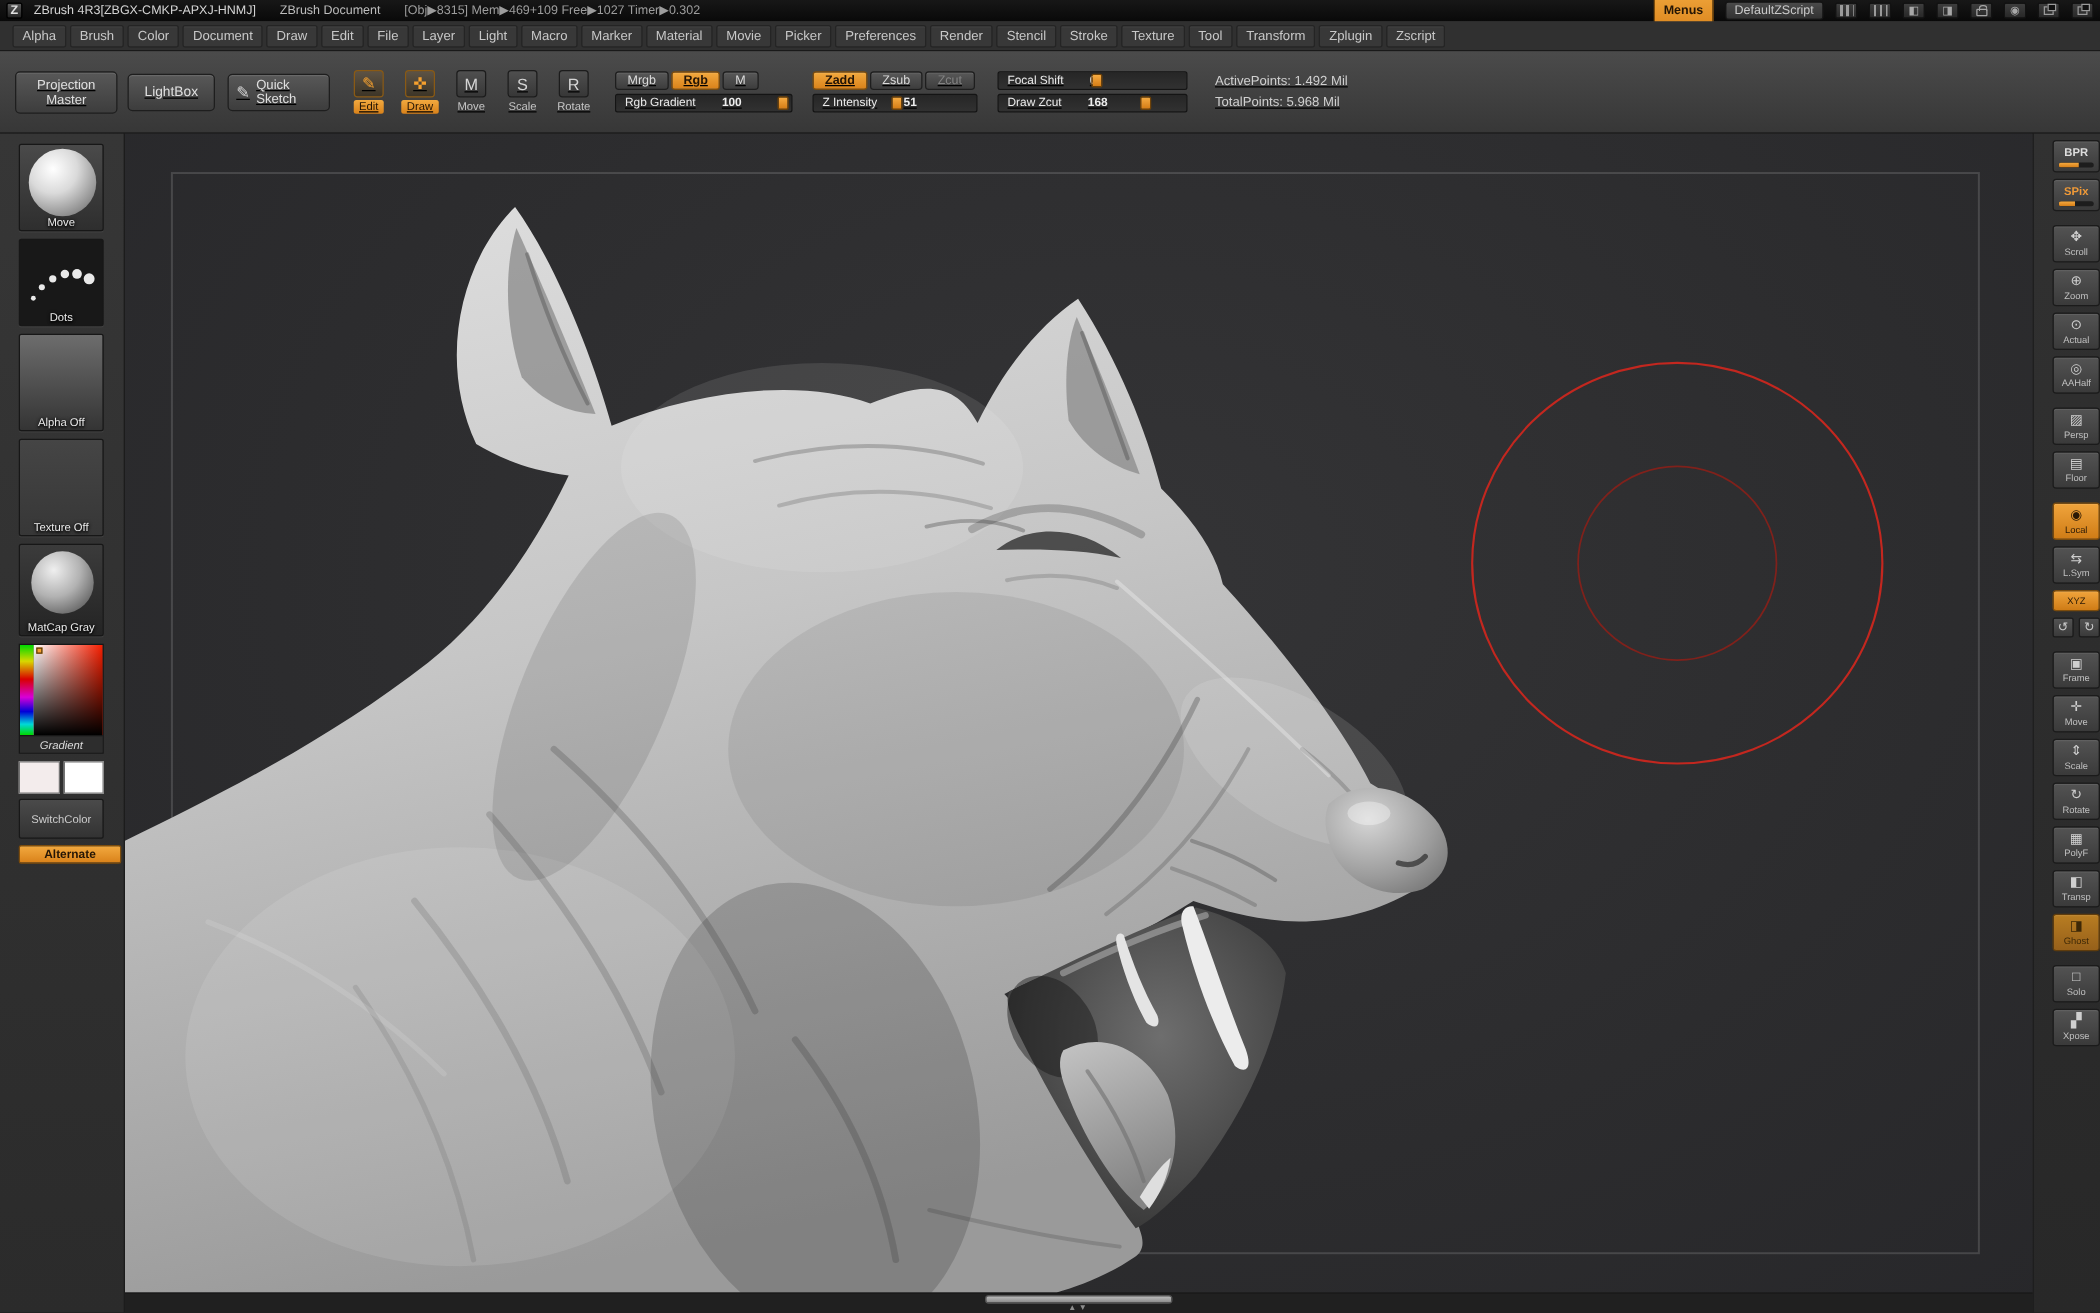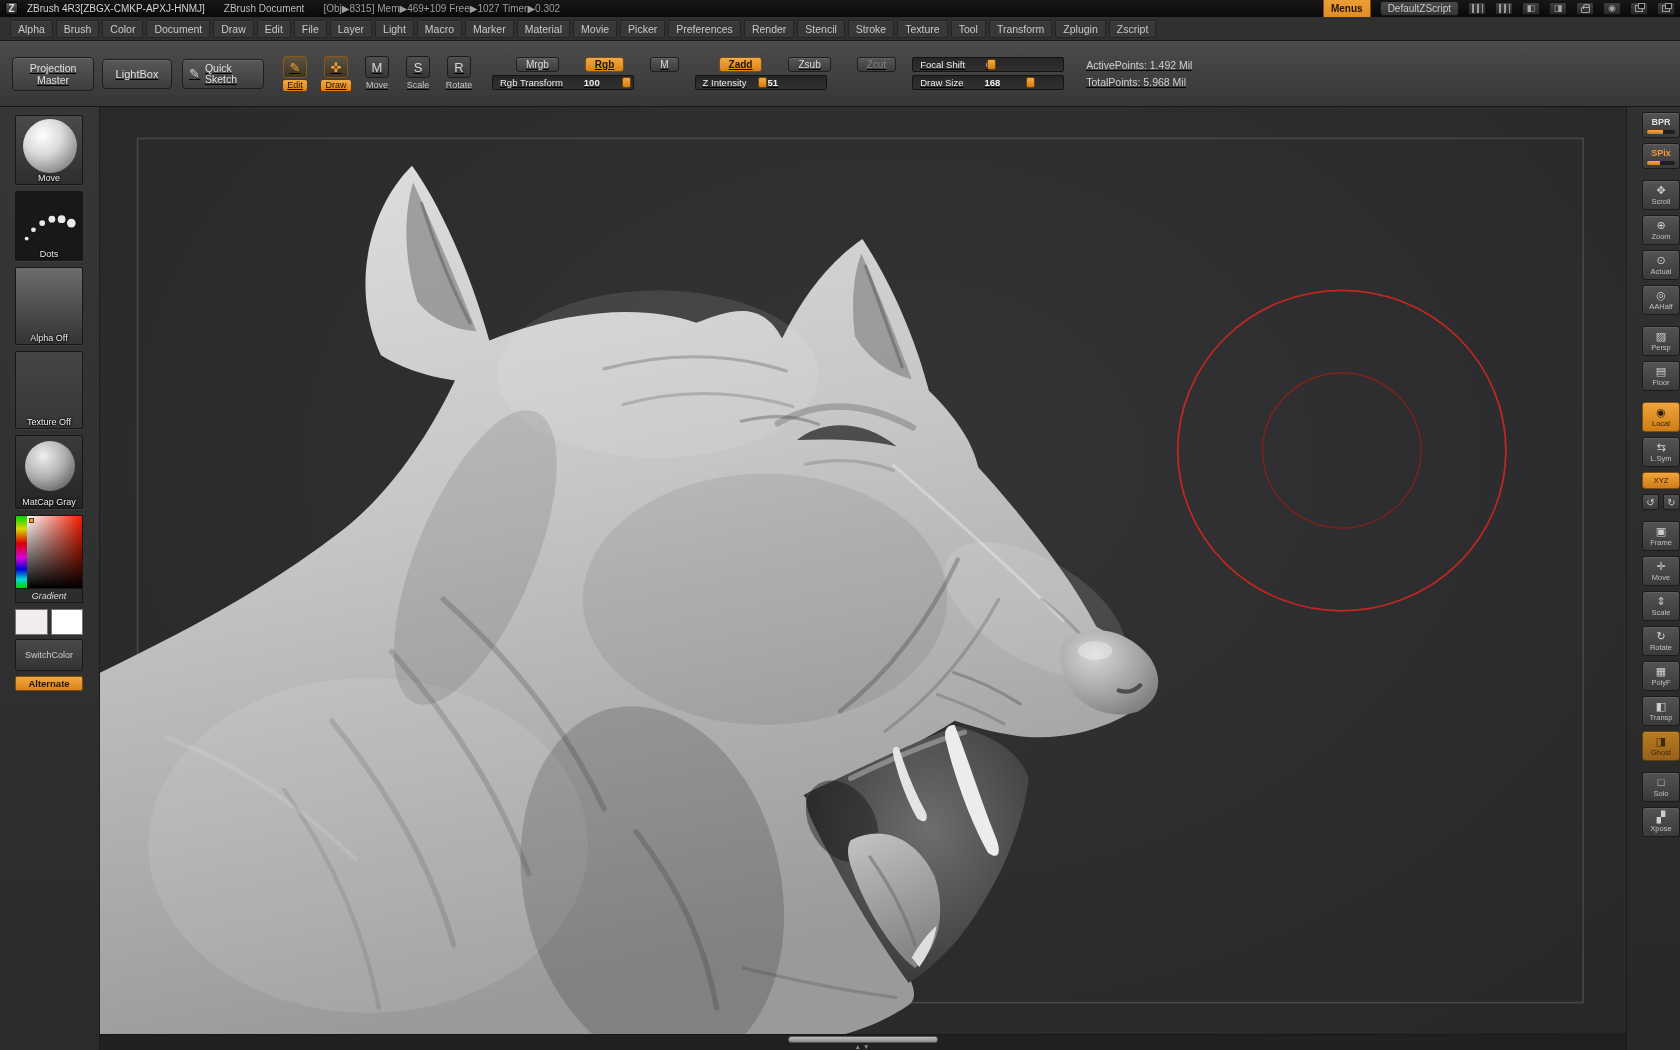--- a/index.html
+++ b/index.html
@@ -57,21 +57,21 @@
   .tool-btn { width:34px; display:flex; flex-direction:column; align-items:center; gap:2px; background:none; border:none; }
   .tool-icon { width:24px; height:22px; background:linear-gradient(#4f4f4f,#373737); border:1px solid #1c1c1c;
     border-radius:3px; color:#d5d5d5; font-size:13px; display:flex; align-items:center; justify-content:center; }
   .tool-btn.on .tool-icon { color:#f5a02e; border-color:#8a5a14; background:linear-gradient(#5d5345,#3d3527); }
   .tool-label { font-size:9px; color:#c6c6c6; line-height:11px; padding:0 4px; border-radius:2px; }
   .tool-btn.on .tool-label { background:linear-gradient(#f2a93f,#d9821a); color:#241505; }
   .stack { display:flex; flex-direction:column; gap:3px; margin-left:16px; }
   .mode-row { display:flex; gap:2px; }
   .mode-btn { height:15px; padding:0 9px; font-size:10px; line-height:13px;
     background:linear-gradient(#585858,#3d3d3d); border:1px solid #1e1e1e; border-radius:3px;
-    color:#dcdcdc; box-shadow:0 1px 0 rgba(255,255,255,.08) inset;margin-left:24px; }
+    color:#dcdcdc; box-shadow:0 1px 0 rgba(255,255,255,.08) inset; }
   .mode-btn.on { background:linear-gradient(#f2a93f,#d9821a); border-color:#7c4c0c; color:#241505; font-weight:bold; }
   .mode-btn.dim { color:#838383; }
   .slider { position:relative; height:15px; background:linear-gradient(#262626,#313131); border:1px solid #141414;
     border-radius:2px; font-size:9.5px; color:#ececec; display:flex; align-items:center; padding:0 7px; gap:21px; }
   .slider .val { font-weight:bold; }
   .handle { position:absolute; top:1px; width:9px; height:11px;
     background:linear-gradient(#f6ab42,#d47c15); border:1px solid #6e4208; border-radius:2px; }
   .rgb-slider { width:142px; } .z-slider { width:132px; }
   .fs-slider,.ds-slider { width:152px; }
   .points { margin-left:22px; font-size:10.5px; color:#d0d0d0; line-height:17px; }
@@ -102,21 +102,21 @@
     background:linear-gradient(to bottom, rgba(0,0,0,0), #000), linear-gradient(to right, #fff, #f51e00); }
   .sv-marker { position:absolute; left:2px; top:2px; width:5px; height:5px; background:#f6a02e; border:1px solid #5a3a08; }
   .gradient-label { height:14px; background:#2d2d2d; text-align:center; font-size:9px; color:#dcdcdc;
     line-height:14px; border-top:1px solid #171717; }
   .swatches { width:68px; margin:0 0 4px 15px; display:flex; gap:3px; }
   .swatch { flex:1; height:26px; border:1px solid #747474; }
   .swatch.primary { background:#f3ecec; }
   .swatch.secondary { background:#ffffff; }
   .switchcolor-btn { display:block; width:68px; margin:0 0 5px 15px; height:32px; font-size:9px;
     background:linear-gradient(#4a4a4a,#333); border:1px solid #181818; border-radius:2px; color:#cdcdcd; }
-  .alternate-btn { display:block; width:68px; margin:0 0 0 15px; height:15px; font-size:9.5px; font-weight:bold;
+  .alternate-btn { display:block; width:82px; margin:0 0 0 15px; height:15px; font-size:9.5px; font-weight:bold;
     background:linear-gradient(#f2a93f,#d9821a); border:1px solid #7c4c0c; border-radius:2px; color:#241505; }
 
   
   .canvas-wrap { flex:1; position:relative; background:#222222; }
   .canvas-doc { position:absolute; left:0; top:0; right:0; height:928px;
     background:radial-gradient(ellipse at 52% 38%, #343436 0%, #2c2c2e 60%, #27272a 100%);
     border-bottom:1px solid #171717; }
   .canvas-doc svg { width:100%; height:100%; display:block; }
   .bottom-strip { position:absolute; left:0; right:0; top:928px; bottom:0; background:#202020;
     display:flex; flex-direction:column; align-items:center; justify-content:center; gap:1px; }
@@ -245,21 +245,21 @@
       </button>
     </div>
 
     <div class="stack" data-interactable="false">
       <div class="mode-row">
         <button class="mode-btn" data-interactable="true">Mrgb</button>
         <button class="mode-btn on" data-interactable="true">Rgb</button>
         <button class="mode-btn" data-interactable="true">M</button>
       </div>
       <div class="slider rgb-slider" data-interactable="true">
-        <span data-interactable="false">Rgb Transform</span>
+        <span data-interactable="false">Rgb Gradient</span>
         <span class="val" data-interactable="false">100</span>
         <span class="handle" style="left:calc(100% - 11px);" data-interactable="true"></span>
       </div>
     </div>
 
     <div class="stack" data-interactable="false">
       <div class="mode-row">
         <button class="mode-btn on" data-interactable="true">Zadd</button>
         <button class="mode-btn" data-interactable="true">Zsub</button>
         <button class="mode-btn dim" data-interactable="true">Zcut</button>
@@ -271,21 +271,21 @@
       </div>
     </div>
 
     <div class="stack" data-interactable="false">
       <div class="slider fs-slider" data-interactable="true">
         <span data-interactable="false">Focal Shift</span>
         <span class="val" data-interactable="false">0</span>
         <span class="handle" style="left:calc(52% - 4px);" data-interactable="true"></span>
       </div>
       <div class="slider ds-slider" data-interactable="true">
-        <span data-interactable="false">Draw Size</span>
+        <span data-interactable="false">Draw Zcut</span>
         <span class="val" data-interactable="false">168</span>
         <span class="handle" style="left:calc(78% - 4px);" data-interactable="true"></span>
       </div>
     </div>
 
     <div class="points" data-interactable="false">
       <div data-interactable="false">ActivePoints: 1.492 Mil</div>
       <div data-interactable="false">TotalPoints: 5.968 Mil</div>
     </div>
   </div>

